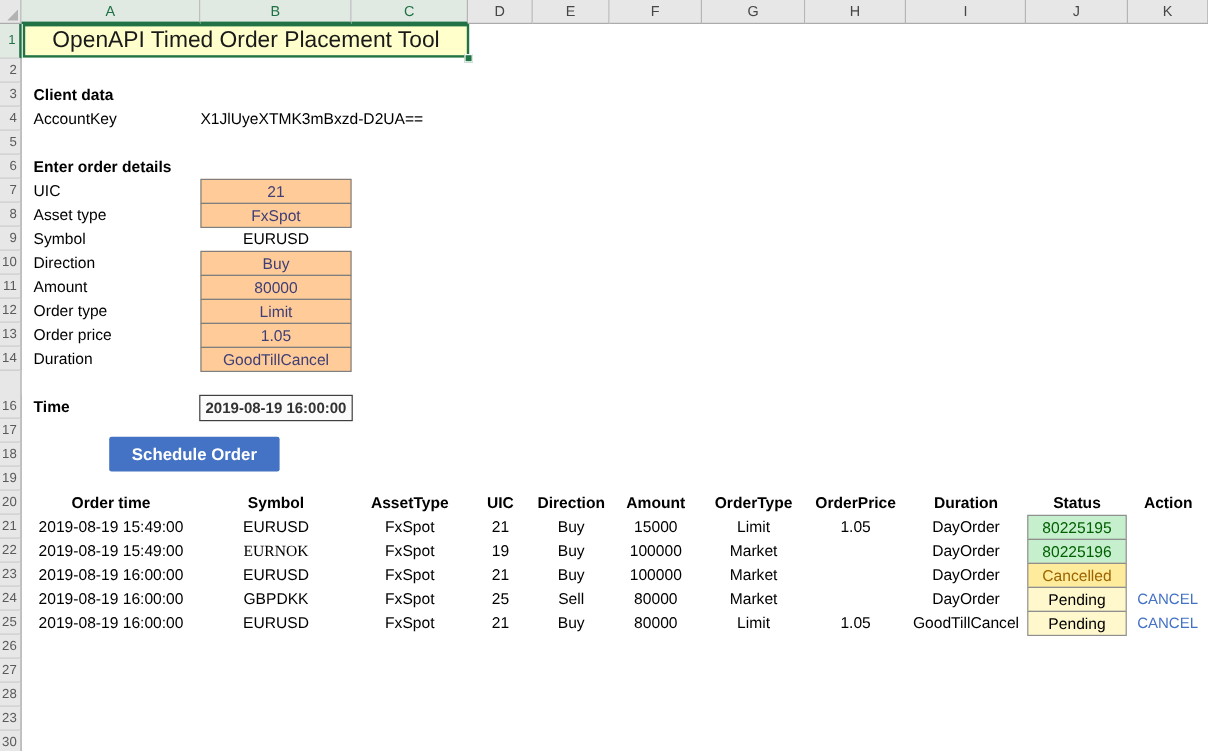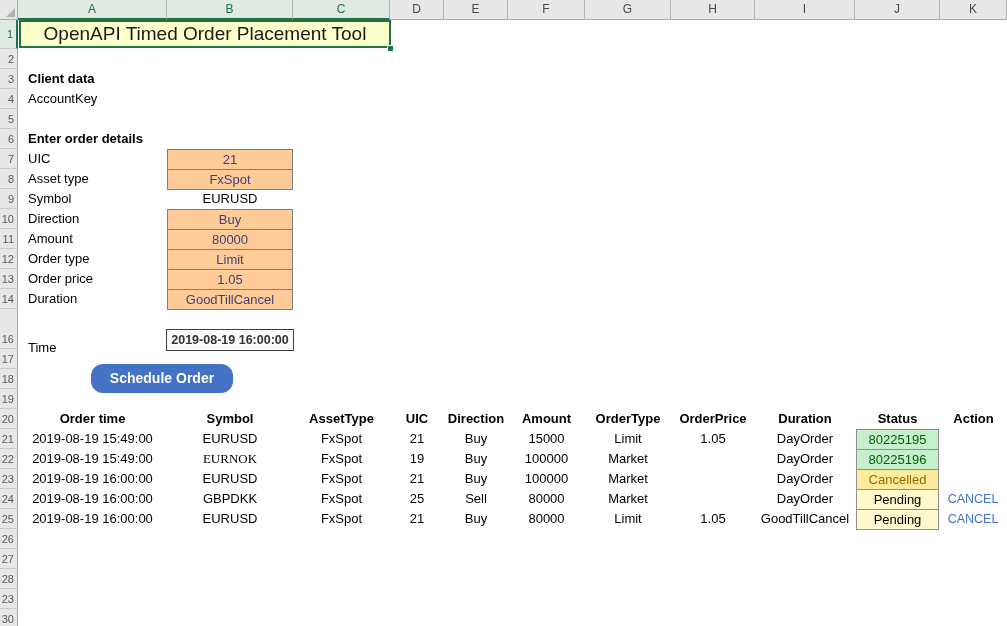--- a/index.html
+++ b/index.html
@@ -97,21 +97,21 @@
   .time-value {
     position:absolute; left:166px; top:329px; width:128px; height:22px;
     background:#fbfbfb;
     border:1px solid #3f3f3f;
     text-align:center; line-height:20px;
     font-weight:bold; font-size:12.5px; color:#333;
   }
 
   .schedule-btn {
     position:absolute; left:91px; top:364px; width:142px; height:29px;
-    background:#4472c4; border:none; border-radius:12px;
+    background:#4472c4; border:none; border-radius:2px;
     color:#ffffff; font-weight:bold; font-size:14px;
     font-family:"Liberation Sans",sans-serif;
     text-align:center; line-height:29px; cursor:pointer;
   }
 
   
   .th {
     position:absolute; height:20px; line-height:20px;
     text-align:center; font-weight:bold;
   }
@@ -142,25 +142,26 @@
   <div class="rowstrip"></div>
   <div class="corner">
     <div class="corner-tri"></div>
   </div>
 
   <div class="title-cell">OpenAPI Timed Order Placement Tool</div>
   <div class="fill-handle"></div>
 
   <div class="cell bold" style="left:28px; top:69px;">Client data</div>
   <div class="cell" style="left:28px; top:89px;">AccountKey</div>
+  <div class="cell" style="left:167px; top:89px;">X1JlUyeXTMK3mBxzd-D2UA==</div>
 
   <div class="cell bold" style="left:28px; top:129px;">Enter order details</div>
   <div id="form-rows"></div>
 
-  <div class="cell" style="left:28px; top:338px;">Time</div>
+  <div class="cell" style="left:28px; top:329px;font-weight:bold;">Time</div>
   <div class="time-value">2019-08-19 16:00:00</div>
 
   <button class="schedule-btn">Schedule Order</button>
 
   <div id="orders-table"></div>
 <div class="colh sel" style="left: 18px; width: 149px;">A</div>
     <div class="colh sel" style="left: 167px; width: 126px;">B</div>
     <div class="colh sel" style="left: 293px; width: 97px;">C</div>
     <div class="colh" style="left: 390px; width: 54px;">D</div>
     <div class="colh" style="left: 444px; width: 64px;">E</div>

